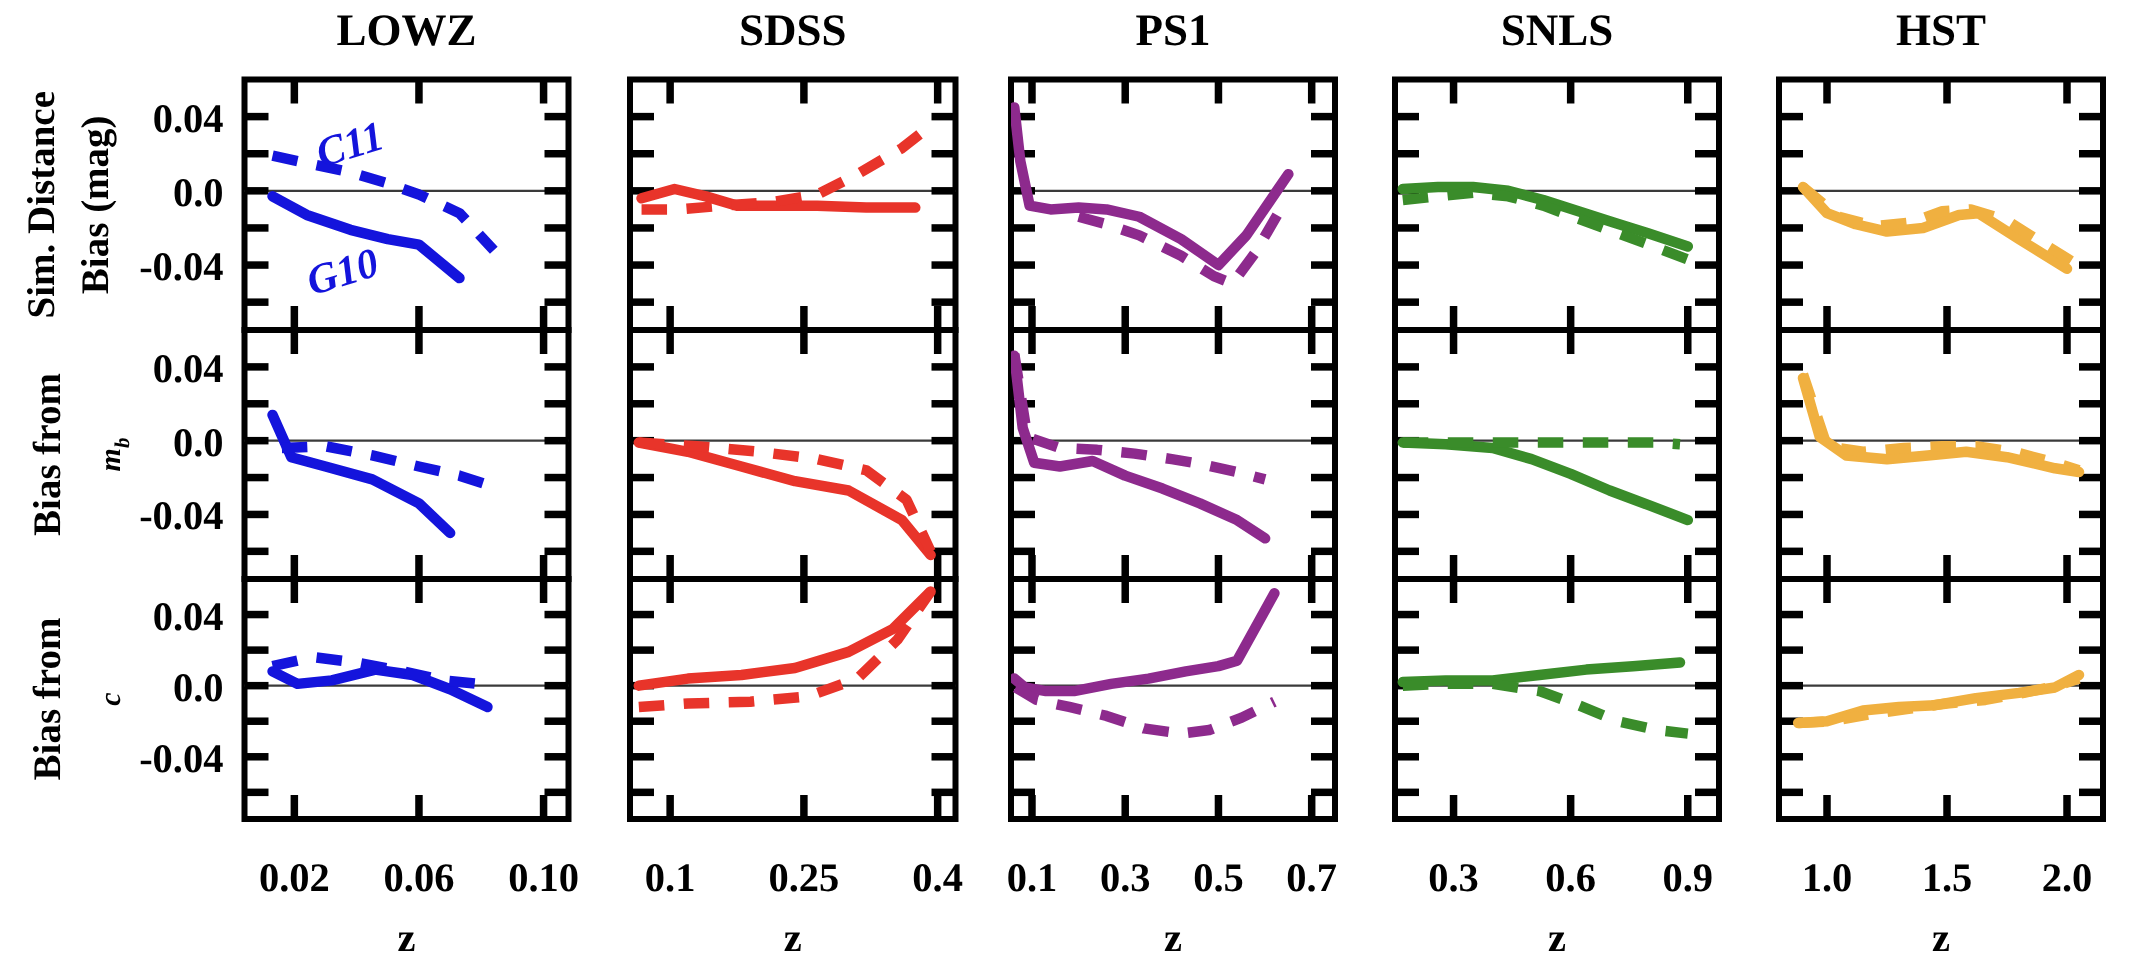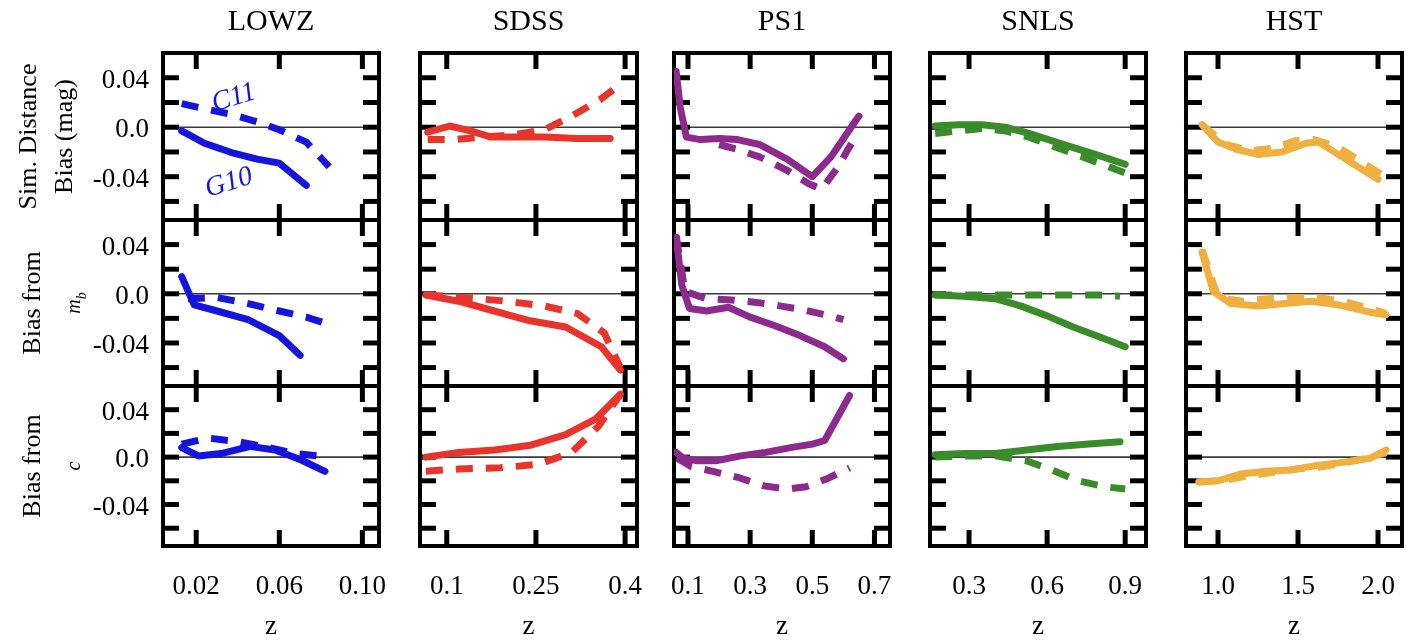--- a/index.html
+++ b/index.html
@@ -1,19 +1,19 @@
 <!DOCTYPE html>
 <html><head>
 <meta charset="utf-8">
 <style>
   html,body{margin:0;padding:0;background:#ffffff;}
   body{width:1420px;height:642px;position:relative;
        font-family:"Liberation Serif","DejaVu Serif",serif;
        color:#000;overflow:hidden;}
-  #figure{position:absolute;left:0;top:0;width:1420px;height:642px;}
+  #figure{position:absolute;left:0;top:0;width:1420px;height:642px;font-weight:bold;}
   svg{display:block;}
   .ttl{font-family:"Liberation Serif","DejaVu Serif",serif;font-size:30px;text-anchor:middle;fill:#000;}
   .tick{font-family:"Liberation Serif","DejaVu Serif",serif;font-size:27px;fill:#000;}
   .ytick{text-anchor:end;}
   .xtick{text-anchor:middle;}
   .axl{font-family:"Liberation Serif","DejaVu Serif",serif;font-size:27px;text-anchor:middle;fill:#000;}
   .ylab{font-family:"Liberation Serif","DejaVu Serif",serif;font-size:26px;text-anchor:middle;fill:#000;}
   .ylabsub{font-family:"Liberation Serif","DejaVu Serif",serif;font-size:20px;text-anchor:middle;fill:#000;font-style:italic;}
   .ann{font-family:"Liberation Serif","DejaVu Serif",serif;font-size:28px;font-style:italic;text-anchor:middle;}
   .frame{fill:none;stroke:#000;stroke-width:4;}

